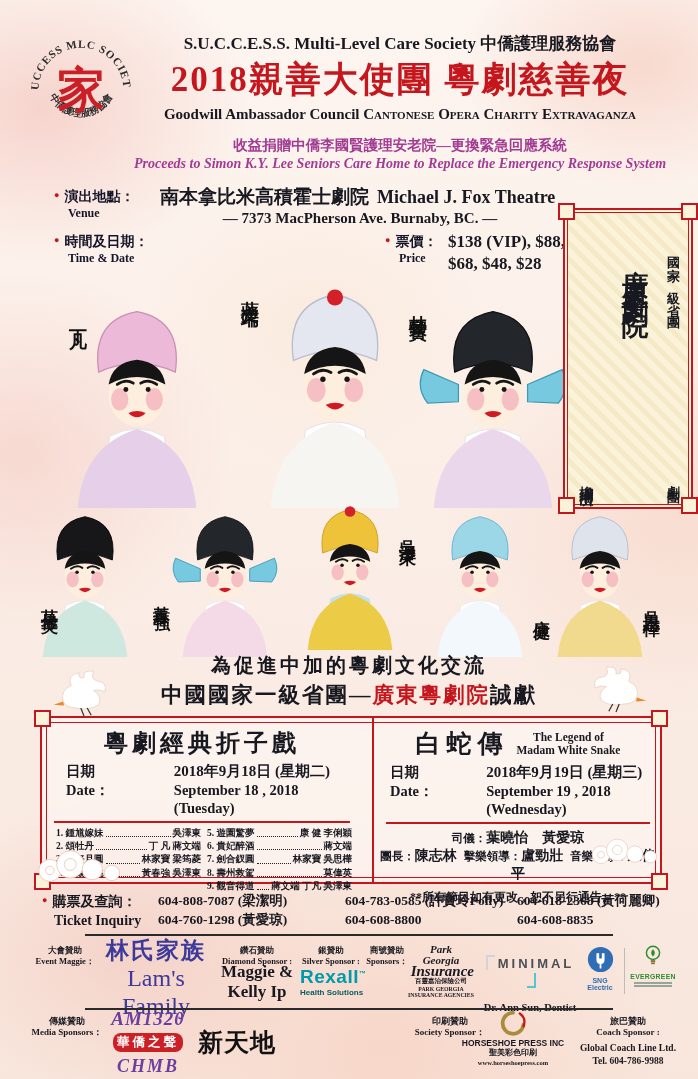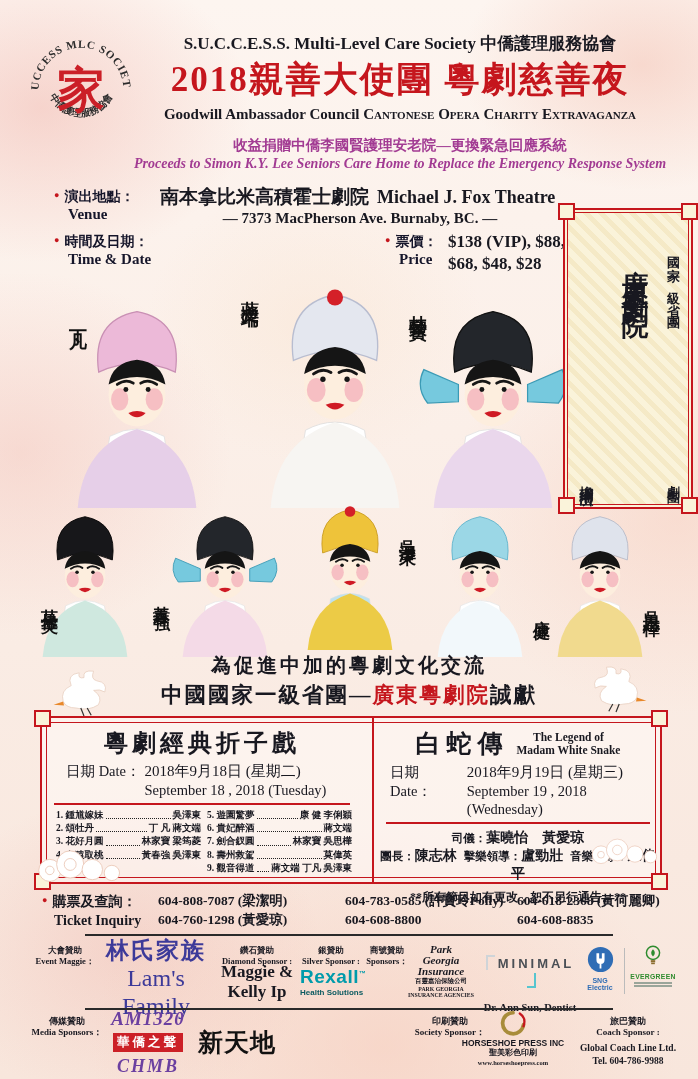--- a/index.html
+++ b/index.html
@@ -21,21 +21,21 @@
   .bullet::before{content:"●";color:#c5161d;font-size:9px;vertical-align:3px;margin-right:5px;}
   
   .org-line{left:130px;top:32px;width:540px;font-size:17px;font-weight:bold;}
   .main-title{left:120px;top:56px;width:560px;font-size:35px;font-weight:bold;color:#c5161d;letter-spacing:2px;}
   .sub-title{left:130px;top:106px;width:540px;font-size:15px;font-weight:bold;}
   .sub-title .sc{font-variant:small-caps;}
   .proceeds-zh{left:130px;top:136px;width:540px;font-size:14.5px;font-weight:bold;color:#a23b93;}
   .proceeds-en{left:110px;top:156px;width:580px;font-size:14px;font-weight:bold;font-style:italic;color:#a23b93;}
   
   .info-label{font-size:14px;font-weight:bold;color:#15152a;}
-  .info-label .en{display:block;font-size:15px;padding-left:14px;}
+  .info-label .en{display:block;font-size:12px;padding-left:14px;}
   .venue-zh{font-size:19px;font-weight:bold;}
   .venue-en{font-size:18px;font-weight:bold;}
   .venue-addr{font-size:15px;font-weight:bold;}
   .time-zh{font-size:18px;font-weight:bold;}
   .time-en{font-size:16px;font-weight:bold;}
   .price-val{font-size:17px;font-weight:bold;line-height:22px;}
   
   .banner{left:563px;top:208px;width:126px;height:297px;background:#faf3da;
     background-image:repeating-linear-gradient(45deg, rgba(222,190,110,.18) 0 5px, transparent 5px 11px);
     border:2px solid #c5161d;box-shadow:inset 0 0 0 2px #faf3da, inset 0 0 0 3px #c5161d;z-index:6;}
@@ -73,21 +73,21 @@
   .slogan1{left:0;top:652px;width:698px;font-size:20px;font-weight:bold;letter-spacing:3px;z-index:5;}
   .slogan2{left:0;top:680px;width:698px;font-size:21.5px;font-weight:bold;letter-spacing:2px;z-index:5;}
   .slogan2 .red{color:#c5161d;}
   
   .pbox{left:40px;top:716px;width:618px;height:164px;border:2px solid #c5161d;outline:1px solid #c5161d;outline-offset:-7px;background:rgba(255,250,248,.55);z-index:5;}
   .phalf-l{position:absolute;left:0;top:0;width:320px;height:100%;}
   .phalf-r{position:absolute;left:330px;top:0;width:288px;height:100%;border-left:2px solid #c5161d;}
   .ptitle{font-size:24px;font-weight:bold;letter-spacing:4px;}
   .ptitle-r{font-size:25px;font-weight:bold;letter-spacing:6px;}
   .ptitle-en{font-size:11.5px;font-weight:bold;line-height:13px;text-align:center;}
-  .pdate{display:flex;font-weight:normal;}
+  .pdate{display:flex;font-weight:bold;gap:28px;}
   .pdate .lab{font-size:14.5px;}
   .pdate .d1{font-size:15px;}
   .pdate .d2{font-size:14.5px;}
   .redline{height:2px;background:#c5161d;}
   .plist{display:flex;gap:6px;font-weight:bold;font-size:9.5px;}
   .pcol{flex:1;}
   .pitem{display:flex;align-items:flex-end;line-height:13.2px;white-space:nowrap;}
   .pitem .lead{flex:1;border-bottom:1.6px dotted #222;margin:0 2px 3px 2px;min-width:6px;}
   .credits{font-weight:bold;font-size:14px;}
   .credits .role{font-size:11.5px;}
@@ -109,21 +109,21 @@
   .park-en{font-size:5.8px;font-weight:bold;}
   .minimal{font-size:13px;letter-spacing:3px;color:#4a4f55;font-weight:bold;}
   .min-br-l{display:inline-block;width:7px;height:13px;border-left:2px solid #cfd4d8;border-top:2px solid #cfd4d8;vertical-align:-2px;margin-right:3px;}
   .min-br-r{display:inline-block;width:7px;height:13px;border-right:2px solid #57c5cf;border-bottom:2px solid #57c5cf;vertical-align:-2px;margin-left:3px;}
   .dentist{font-size:10.5px;font-weight:bold;}
   .sng-txt{font-size:7px;font-weight:bold;color:#2f6db5;text-align:center;}
   .evg-txt{font-size:6.8px;font-weight:bold;color:#2e8b2e;text-align:center;letter-spacing:.3px;}
   .tinybar{height:2px;background:#9aa59a;margin:1.5px 4px;}
   
   .am{font-size:19px;font-weight:bold;font-style:italic;color:#6b3fa0;letter-spacing:1px;line-height:17px;}
-  .radio-box{background:#cc2027;color:#fff;border-radius:0;font-size:12.5px;font-weight:bold;letter-spacing:3px;padding:1px 4px;margin:6px 0;display:inline-block;}
+  .radio-box{background:#cc2027;color:#fff;border-radius:8px;font-size:12.5px;font-weight:bold;letter-spacing:3px;padding:1px 4px;margin:6px 0;display:inline-block;}
   .chmb{font-size:18px;font-weight:bold;font-style:italic;color:#6b3fa0;letter-spacing:2px;line-height:17px;}
   .xtd{font-size:25px;font-weight:900;letter-spacing:1px;color:#111;}
   .chao-seal{display:inline-block;width:22px;height:22px;background:#c5161d;color:#fff;border-radius:3px;font-size:15px;font-weight:bold;text-align:center;line-height:22px;vertical-align:middle;}
   .chao-zh{font-size:12.5px;font-weight:900;color:#111;}
   .chao-en{font-size:6px;font-weight:bold;color:#444;letter-spacing:.4px;}
   .pr-name{font-size:8.5px;font-weight:900;line-height:10px;}
   .pr-zh{font-size:8px;font-weight:bold;line-height:10px;}
   .pr-url{font-size:6.5px;font-weight:bold;line-height:9px;}
   .coach-txt{font-size:9.5px;font-weight:bold;line-height:13px;}
 </style>
@@ -464,21 +464,21 @@
   </div>
   <div class="abs sp-label" style="left:300px;top:945px;width:62px;"><span>銀贊助</span><br><span>Silver Sponsor :</span></div>
   <div class="abs sans" style="left:300px;top:966px;width:70px;">
     <div class="rexall"><span>Rexall</span><sup>™</sup></div>
     <div class="rexall-sub">Health Solutions</div>
   </div>
   <div class="abs sp-label" style="left:364px;top:945px;width:46px;"><span>商號贊助</span><br><span>Sponsors：</span></div>
   <div class="abs ctr" style="left:408px;top:944px;width:66px;">
     <div class="park-script">Park</div>
     <div class="park-script">Georgia</div>
-    <div class="park-script" style="font-size:11px;">Insurance</div>
+    <div class="park-script" style="font-size:15px;text-align:right;">Insurance</div>
     <div class="park-zh">百靈嘉治保險公司</div>
     <div class="park-en">PARK GEORGIA INSURANCE AGENCIES</div>
   </div>
   <div class="abs ctr sans" style="left:482px;top:954px;width:96px;">
     <div><span class="min-br-l"></span><span class="minimal">MINIMAL</span><span class="min-br-r"></span></div>
     <div class="dentist" style="margin-top:12px;font-family:'Liberation Serif',serif;">Dr. Ann Sun, Dentist</div>
   </div>
   <div class="abs ctr" style="left:580px;top:946px;width:40px;">
     <svg viewBox="0 0 30 30" style="width:27px;height:27px;">
       <circle cx="15" cy="15" r="14" fill="#2f6db5"></circle>

